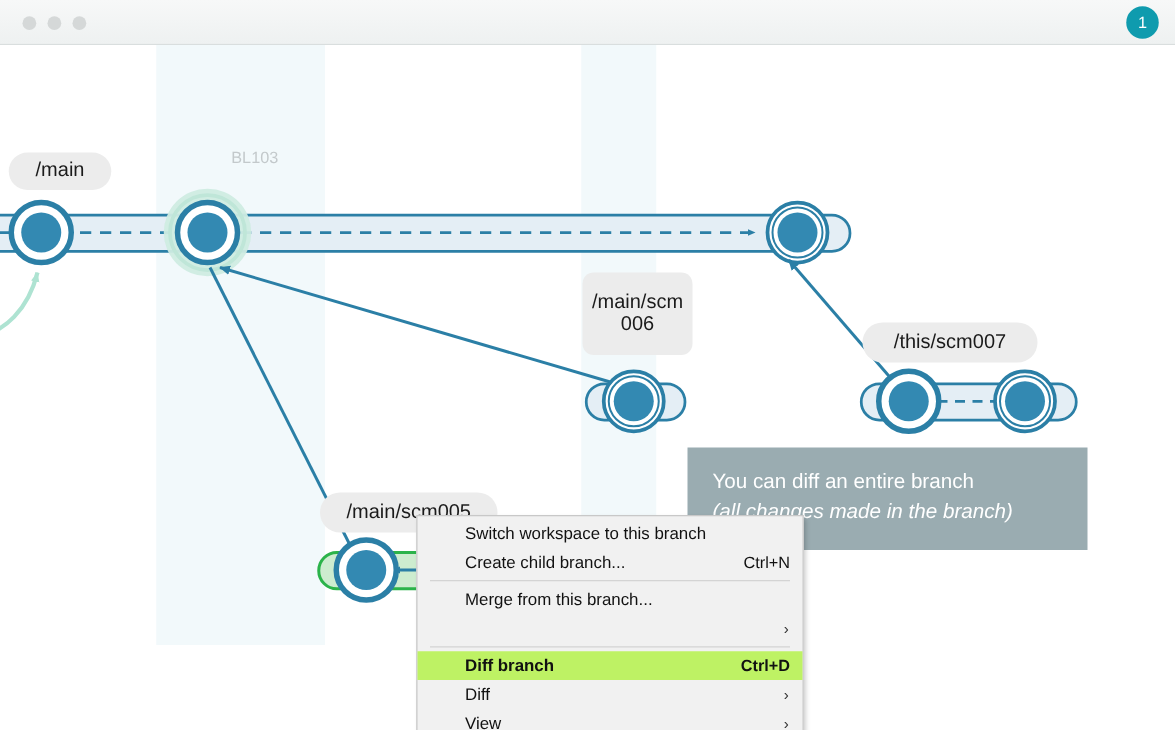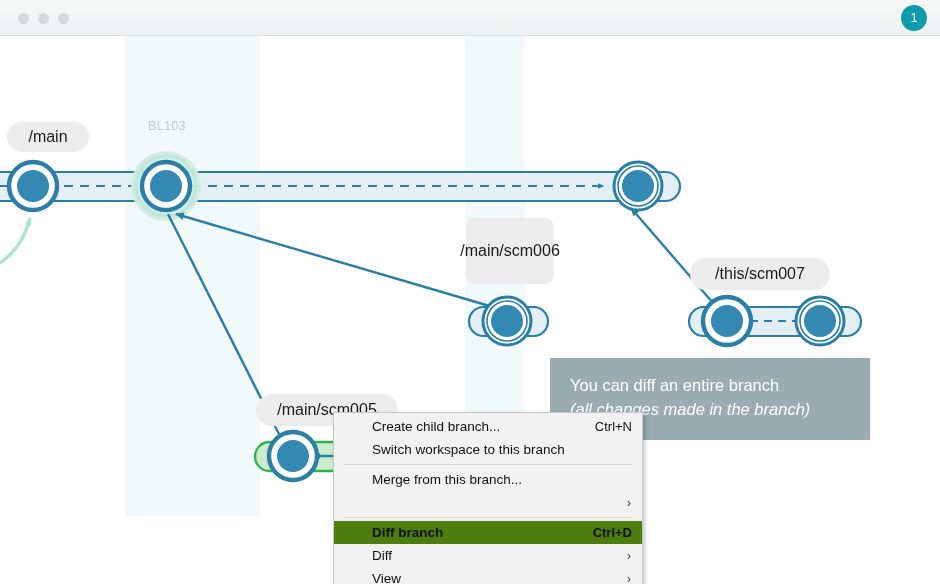--- a/index.html
+++ b/index.html
@@ -26,40 +26,40 @@
 
   
   .gsvg{position:absolute;left:0;top:0;width:940px;height:548px;}
 
   
   .chip{position:absolute;background:#ececec;border-radius:16px;
         color:#1b1b1b;font-size:16px;text-align:left;
         display:flex;align-items:center;justify-content:center;
         box-sizing:border-box;line-height:1.15;}
   .chip.two{border-radius:9px;}
-  .bl-label{position:absolute;color:#c3c9cb;font-size:13px;}
+  .bl-label{position:absolute;color:#c3c9cb;font-size:13px;margin-left:37px;}
 
   
   .tooltip{position:absolute;background:#9aacb1;color:#ffffff;
            box-sizing:border-box;padding:16px 8px 14px 20px;
            font-size:16.5px;line-height:1.45;}
   .tooltip .l2{font-style:italic;}
 
   
   .ctxmenu{position:absolute;background:#f1f1f1;border:1px solid #c8c8c8;
            box-sizing:border-box;box-shadow:2px 2px 4px rgba(0,0,0,.22);
            padding:2px 0 2px 0;}
   .mi{position:relative;height:23px;display:flex;align-items:center;
       padding:0 10px 0 38px;font-size:13.5px;color:#111;
       box-sizing:border-box;white-space:nowrap;}
   .mi .lbl{flex:1;}
   .mi .acc{color:#111;font-size:13px;padding-left:20px;}
   .mi .arrow{position:absolute;right:11px;top:50%;transform:translateY(-50%);
              font-size:12px;color:#333;line-height:1;}
-  .mi.sel{background:#4d7c0f;font-weight:bold;}
+  .mi.sel{background:#bef264;font-weight:bold;}
   .mi.sel .acc{font-weight:bold;}
   .msep{height:1px;background:#d4d4d4;margin:3px 10px 3px 10px;}
 </style>
 </head>
 <body>
 
 <div id="app">
 
   <div class="titlebar">
     <div class="tb-dots">
@@ -161,41 +161,41 @@
         <circle cx="385" cy="420" r="24" fill="#ffffff" stroke="#2b7fa6" stroke-width="3"></circle>
         <circle cx="385" cy="420" r="20" fill="#ffffff" stroke="#2b7fa6" stroke-width="1.6"></circle>
         <circle cx="385" cy="420" r="16" fill="#3389b2"></circle>
       </g>
     </svg>
 
     <div class="bl-label" style="left:148px;top:82px;">BL103</div>
 
     <div class="chip" style="left:7px;top:86px;width:82px;height:30px;">/main</div>
 
-    <div class="chip two" style="left:466px;top:182px;width:88px;height:66px;flex-direction:row;">
+    <div class="chip two" style="left:466px;top:182px;width:88px;height:66px;flex-direction:column;">
       <span>/main/scm</span>
       <span>006</span>
     </div>
 
     <div class="chip" style="left:690px;top:222px;width:140px;height:32px;">/this/scm007</div>
 
     <div class="chip" style="left:256px;top:358px;width:142px;height:32px;">/main/scm005</div>
 
     <div class="tooltip" style="left:550px;top:322px;width:320px;height:82px;">
       <div class="l1">You can diff an entire branch</div>
       <div class="l2">(all changes made in the branch)</div>
     </div>
 
     <div class="ctxmenu" id="ctxmenu" style="left:333px;top:376px;width:310px;">
         <div class="mi">
+          <span class="lbl">Switch workspace to this branch</span>
+        </div>
+        <div class="mi">
           <span class="lbl">Create child branch...</span>
           <span class="acc">Ctrl+N</span>
-        </div>
-        <div class="mi">
-          <span class="lbl">Switch workspace to this branch</span>
         </div>
         <div class="msep"></div>
         <div class="mi">
           <span class="lbl">Merge from this branch...</span>
         </div>
         <div class="mi">
           <span class="arrow">›</span>
         </div>
         <div class="msep"></div>
         <div class="mi sel">

